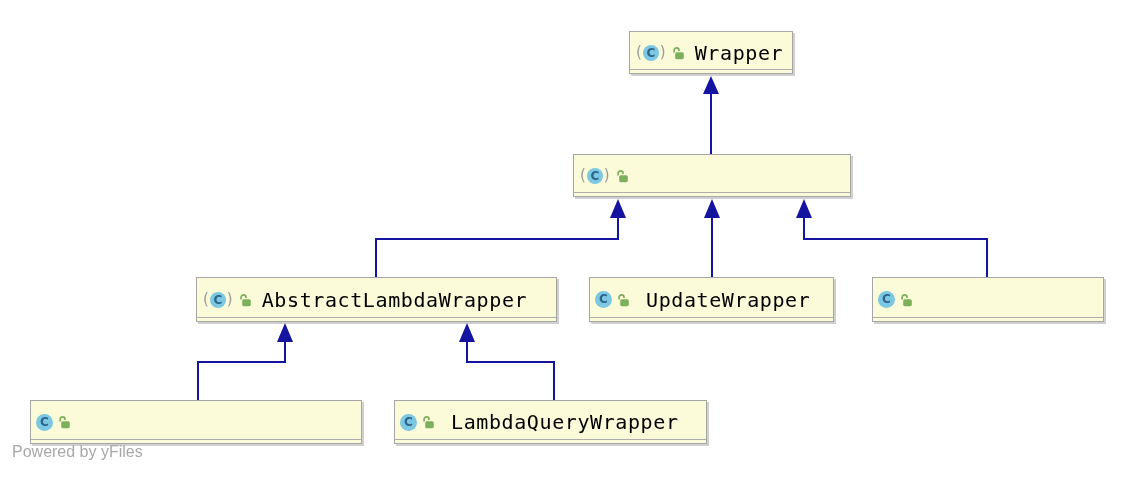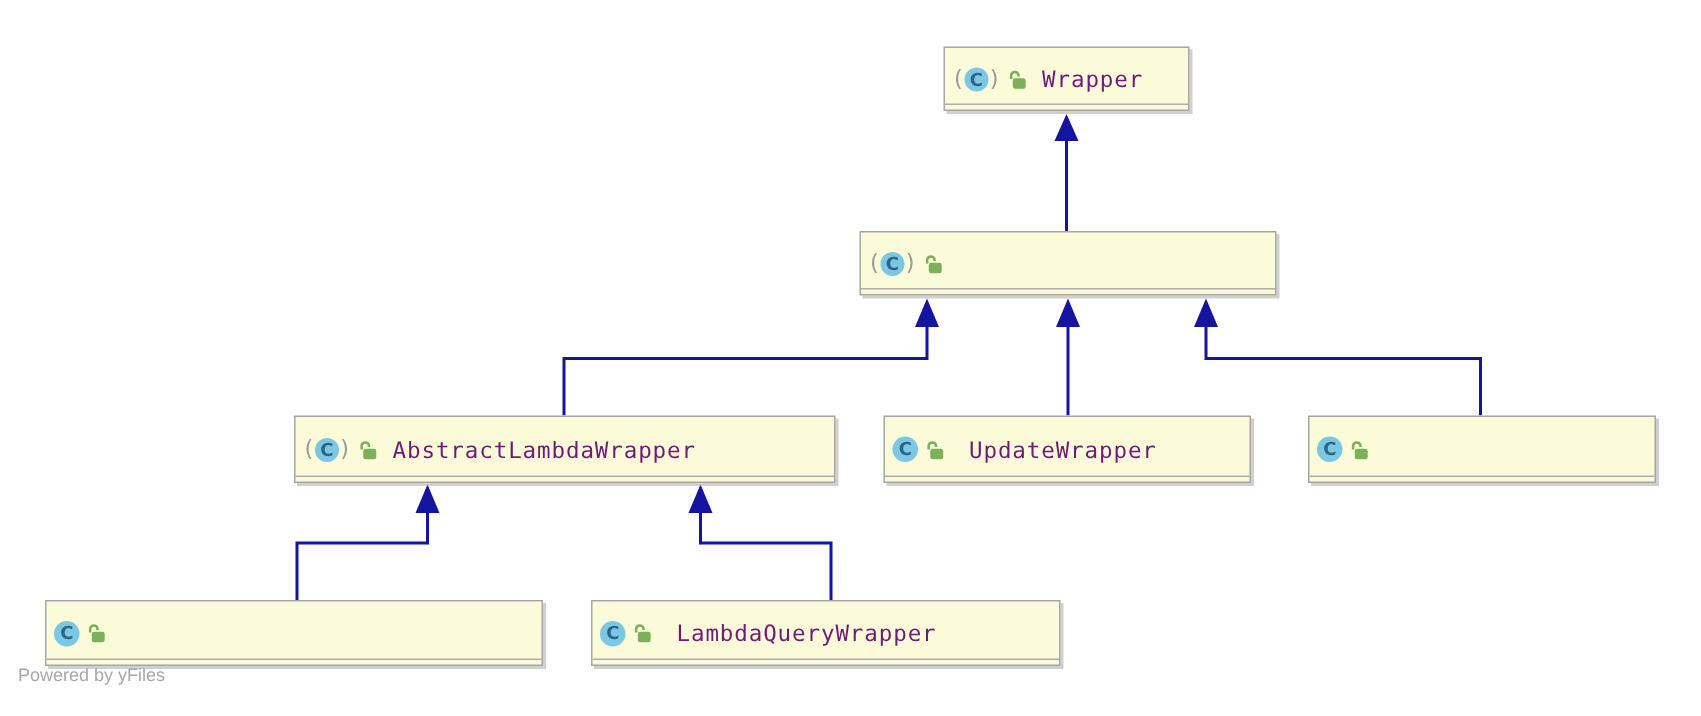--- a/index.html
+++ b/index.html
@@ -71,34 +71,34 @@
     height: 16px;
     line-height: 16px;
   }
   .lock-icon {
     display: inline-flex;
     flex: none;
     margin-left: 4px;
   }
   .node-label {
     margin-left: 16px;
-    font-size: 15px;
+    font-size: 20px;
     letter-spacing: 0.6px;
-    color: #701a75;
+    color: #000000;
     white-space: nowrap;
   }
   .node.abstract .node-label {
     margin-left: 10px;
   }
   #watermark {
     position: absolute;
     left: 12px;
     top: 443px;
     font-family: "Liberation Sans", "DejaVu Sans", sans-serif;
-    font-size: 12px;
+    font-size: 16px;
     color: #A8A8A8;
   }
 </style>
 </head>
 <body>
 
 <div id="canvas">
 
   <svg id="edges" width="1134" height="477" viewBox="0 0 1134 477">
     <g stroke="#1414A0" stroke-width="2" fill="none">

